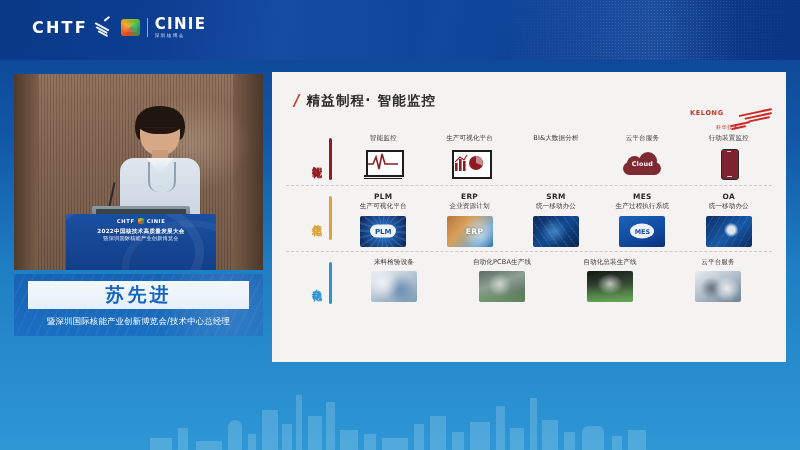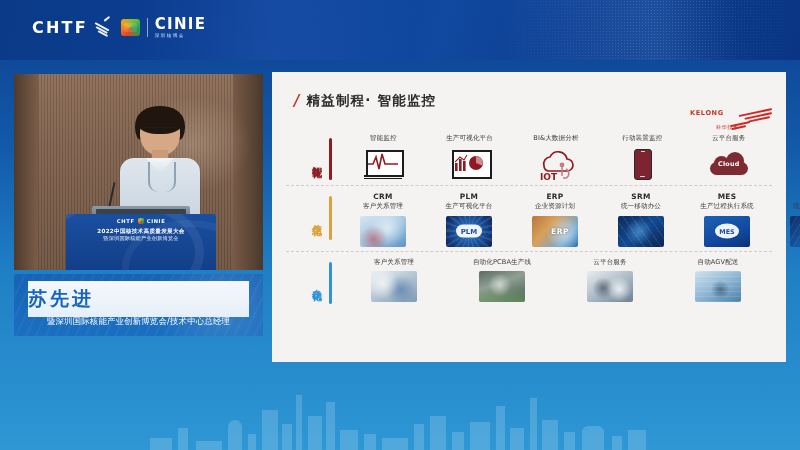--- a/index.html
+++ b/index.html
@@ -90,22 +90,22 @@
         background:#39434c;border-radius:1px;}
   .mic{position:absolute;left:96px;top:108px;width:2px;height:34px;background:#2b2b2b;transform:rotate(12deg);}
 
   
   .plate{position:absolute;left:14px;top:274px;width:249px;height:62px;
         background:linear-gradient(180deg,#1763b5 0%,#1a6fc1 100%);overflow:hidden;}
   .plate .glow{position:absolute;right:-40px;top:-30px;width:160px;height:120px;
         background:radial-gradient(circle,rgba(255,255,255,.14),rgba(255,255,255,0) 68%);}
   .plate .line{position:absolute;left:0;top:0;width:100%;height:100%;
         background:repeating-linear-gradient(115deg,rgba(255,255,255,.04) 0 2px,transparent 2px 9px);}
-  .namebox{position:absolute;left:14px;top:7px;width:221px;height:36px;
-        background:linear-gradient(180deg,#f4f8fd 0%,#e6eff8 100%);display:flex;align-items:center;justify-content:flex-start;}
+  .namebox{position:absolute;left:14px;top:7px;width:221px;height:28px;
+        background:linear-gradient(180deg,#f4f8fd 0%,#e6eff8 100%);display:flex;align-items:center;justify-content:center;}
   .namebox span{color:#1565c0;font-size:19px;font-weight:700;letter-spacing:3px;}
   .rolebox{position:absolute;left:14px;top:39px;width:221px;height:17px;display:flex;align-items:center;justify-content:center;}
   .rolebox span{color:#fff;font-size:8.4px;letter-spacing:.2px;white-space:nowrap;}
 
   
   .skyline{position:absolute;left:0;bottom:0;width:800px;height:80px;opacity:.30;}
   .sky-b{position:absolute;bottom:0;background:rgba(255,255,255,.55);}
 
   
   .slide{position:absolute;left:272px;top:72px;width:514px;height:290px;background:#f4f3f1;}
@@ -308,70 +308,51 @@
                 <rect x="8" y="7" width="2.6" height="10" fill="#8e1b22"></rect>
                 <polyline points="0,8 5,3 9,6 12,1" fill="none" stroke="#8e1b22" stroke-width="1.1"></polyline>
                 <circle cx="21" cy="9" r="7" fill="#8e1b22"></circle>
                 <path d="M21 9 L21 2 A7 7 0 0 1 27.2 11.6 Z" fill="#c98b92"></path>
               </svg>
             </div>
           </div>
 
           <div class="cell">
             <div class="cap">BI&amp;大数据分析</div>
-            <div class="ic">
-              <svg class="iot" width="42" height="32" viewBox="0 0 42 32">
-                <path d="M8 16 a7 7 0 0 1 6-9 a9 9 0 0 1 17 2 a6 6 0 0 1 0 12 H12 a5.5 5.5 0 0 1-4-5 Z" fill="none" stroke="#8e1b22" stroke-width="1.7"></path>
-                <circle cx="26" cy="15" r="2.4" fill="#c07f87"></circle>
-                <path d="M26 17 v9" stroke="#c07f87" stroke-width="1.5"></path>
-                <path d="M30 19 a5 5 0 0 1 0 9 h-3" fill="none" stroke="#c07f87" stroke-width="1.5"></path>
-                <text x="4" y="30" font-size="9" font-weight="bold" fill="#8e1b22" font-family="DejaVu Sans">IOT</text>
-              </svg>
-            </div>
-          </div>
-
-          <div class="cell">
-            <div class="cap">行动装置监控</div>
-            <div class="ic">
-                <div class="phone"></div>
-              </div>
           </div>
 
           <div class="cell">
             <div class="cap">云平台服务</div>
             <div class="ic">
               <div class="cloud">
                 <i class="cl" style="left:6px;top:4px;width:15px;height:15px;"></i>
                 <i class="cl" style="left:18px;top:0px;width:18px;height:18px;"></i>
                 <div class="base"></div>
                 <span>Cloud</span>
               </div>
             </div>
           </div>
 
+          <div class="cell">
+            <div class="cap">行动装置监控</div>
+            <div class="ic">
+                <div class="phone"></div>
+              </div>
+          </div>
+
         </div>
       </div>
 
       <div class="row sep">
         <div class="rowlab">
           <span class="txt" style="color:#d9a23a;">信息化</span>
           <span class="bar" style="background:#d9a23a;height:44px;"></span>
         </div>
         <div class="cells">
 
-          <div class="cell">
-            <div class="cap">
-              <b>CRM</b>
-              <span>客户关系管理</span>
-            </div>
-            <div class="thumb" style="background:linear-gradient(150deg,#d7e6f2 0%,#9fc4e0 55%,#5d93c2 100%);">
-              <div class="ov" style="background:radial-gradient(circle at 60% 40%,rgba(255,255,255,.6),transparent 55%);"></div>
-              <div class="ov" style="background:radial-gradient(circle at 30% 75%,rgba(200,40,40,.45),transparent 35%);"></div>
-            </div>
-          </div>
 
           <div class="cell">
             <div class="cap">
               <b>PLM</b>
               <span>生产可视化平台</span>
             </div>
             <div class="thumb" style="background:radial-gradient(circle at 50% 50%,#2f7fd4 0%,#12397a 75%,#0a2150 100%);">
               <div class="ov" style="background:repeating-conic-gradient(from 0deg at 50% 50%,rgba(255,255,255,.10) 0deg 6deg,transparent 6deg 18deg);"></div>
               <div class="plm-badge">PLM</div>
             </div>
@@ -424,50 +405,50 @@
       </div>
 
       <div class="row">
         <div class="rowlab">
           <span class="txt" style="color:#2f93d6;">自动化</span>
           <span class="bar" style="background:#2f93d6;height:42px;"></span>
         </div>
         <div class="cells">
 
           <div class="cell">
-            <div class="cap">客户关系管理</div>
+            <div class="cap">来料检验设备</div>
             <div class="thumb" style="background:linear-gradient(150deg,#e9eef2 0%,#b9c9d6 45%,#7e9bb3 100%);">
               <div class="ov" style="background:radial-gradient(circle at 65% 60%,rgba(40,90,160,.45),transparent 42%);"></div>
               <div class="ov" style="background:radial-gradient(circle at 25% 40%,rgba(255,255,255,.7),transparent 40%);"></div>
             </div>
           </div>
 
           <div class="cell">
             <div class="cap">自动化PCBA生产线</div>
             <div class="thumb" style="background:linear-gradient(160deg,#5c6b63 0%,#8fa093 40%,#3f5a46 100%);">
               <div class="ov" style="background:linear-gradient(180deg,transparent 55%,rgba(120,170,110,.55) 100%);"></div>
               <div class="ov" style="background:radial-gradient(circle at 45% 45%,rgba(240,240,235,.65),transparent 38%);"></div>
             </div>
           </div>
 
+          <div class="cell">
+            <div class="cap">自动化总装生产线</div>
+            <div class="thumb" style="background:linear-gradient(170deg,#121a14 0%,#2c3a2d 35%,#5a8a4e 100%);">
+              <div class="ov" style="background:linear-gradient(180deg,transparent 45%,rgba(110,190,90,.6) 100%);"></div>
+              <div class="ov" style="background:radial-gradient(ellipse at 50% 42%,rgba(235,240,235,.75),transparent 40%);"></div>
+            </div>
+          </div>
 
           <div class="cell">
             <div class="cap">云平台服务</div>
             <div class="thumb" style="background:linear-gradient(150deg,#e8edf1 0%,#aebcc8 50%,#6d8092 100%);">
               <div class="ov" style="background:radial-gradient(circle at 35% 55%,rgba(40,50,65,.55),transparent 32%);"></div>
               <div class="ov" style="background:radial-gradient(circle at 70% 58%,rgba(245,248,250,.85),transparent 34%);"></div>
             </div>
           </div>
 
-          <div class="cell">
-            <div class="cap">自动AGV配送</div>
-            <div class="thumb" style="background:linear-gradient(150deg,#cfe2ef 0%,#8fb7d4 50%,#4a7fa8 100%);">
-              <div class="ov" style="background:radial-gradient(circle at 55% 60%,rgba(25,45,70,.5),transparent 30%);"></div>
-              <div class="ov" style="background:repeating-linear-gradient(0deg,rgba(255,255,255,.12) 0 1px,transparent 1px 5px);"></div>
-            </div>
-          </div>
 
         </div>
       </div>
 
     </div>
   </div>
 </div>
 
 </body></html>

